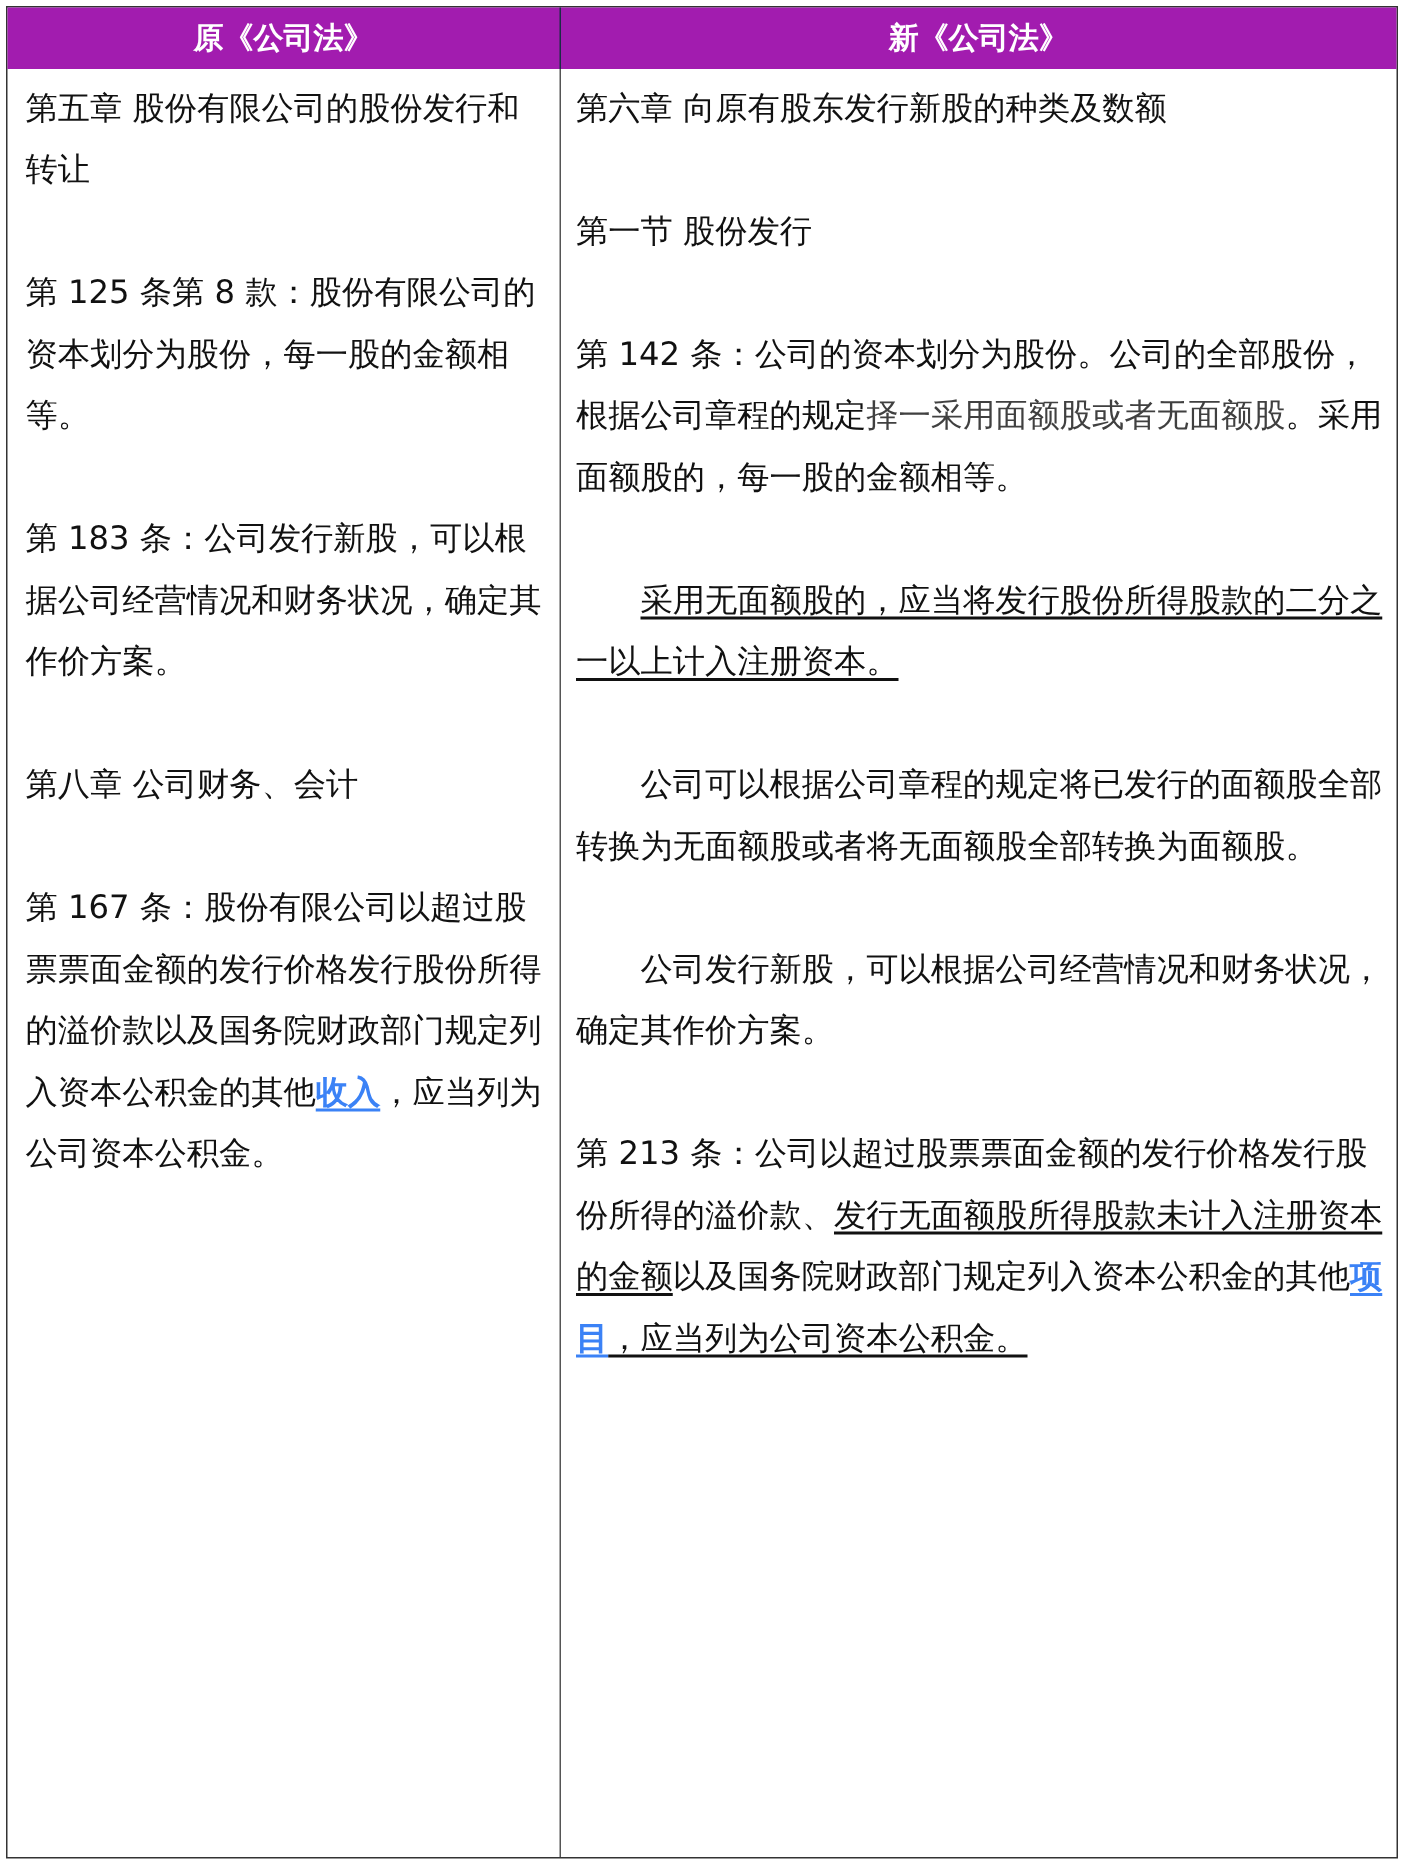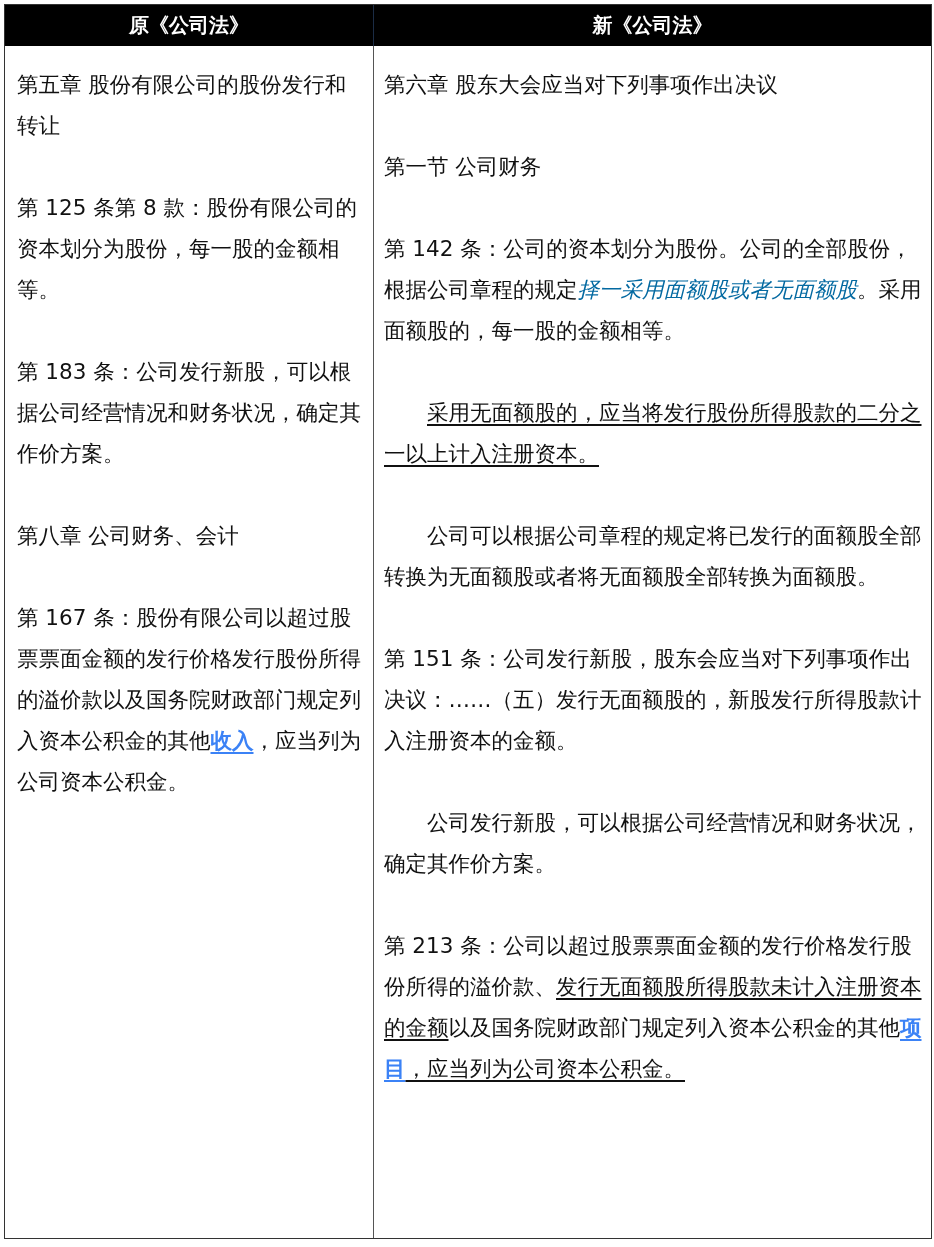--- a/index.html
+++ b/index.html
@@ -1,51 +1,50 @@
 <!DOCTYPE html>
 <html><head>
 <meta charset="utf-8">
 <style>
   html, body { margin: 0; padding: 0; background: #ffffff; }
   body { width: 934px; height: 1247px; overflow: hidden; font-family: "DejaVu Sans", "Liberation Sans", sans-serif; color: #111; }
   .tbl { position: absolute; left: 4px; top: 4px; width: 926px; border: 1.5px solid #333; border-collapse: collapse; }
-  .hdr { display: flex; height: 41px; background: #000000; color: #fff; font-weight: bold; font-size: 20px; }
+  .hdr { display: flex; height: 41px; background: #a21caf; color: #fff; font-weight: bold; font-size: 20px; }
   .hdr div { display: flex; align-items: center; justify-content: center; }
   .hdr .l { width: 368px; border-right: 1.5px solid #1b2c45; }
   .hdr .r { flex: 1; }
   .body { display: flex; height: 1192px; }
   .col { box-sizing: border-box; padding: 6px 10px 0 12px; font-size: 21.5px; line-height: 41px; }
   .col.l { width: 369px; border-right: 1.5px solid #555; }
   .col.r { flex: 1; padding-left: 10px; padding-right: 8px; }
-  .p { margin: 12px 0 41px 0; }
+  .p { margin: 0 0 41px 0; }
   .ind { text-indent: 2em; }
-  .red { color: #0369a1; font-style: italic; }
+  .red { color: #404040; }
   .u { text-decoration: underline; text-underline-offset: 4px; }
   .blue { color: #3b82f6; font-weight: bold; text-decoration: underline; text-underline-offset: 4px; }
 </style>
 </head>
 <body>
 
 <div class="tbl">
   <div class="hdr">
     <div class="l">原《公司法》</div>
     <div class="r">新《公司法》</div>
   </div>
   <div class="body">
     <div class="col l">
       <p class="p">第五章  股份有限公司的股份发行和转让</p>
       <p class="p">第 125 条第 8 款：股份有限公司的资本划分为股份，每一股的金额相等。</p>
       <p class="p">第 183 条：公司发行新股，可以根据公司经营情况和财务状况，确定其作价方案。</p>
       <p class="p">第八章  公司财务、会计</p>
       <p class="p"><span>第 167 条：股份有限公司以超过股票票面金额的发行价格发行股份所得的溢价款以及国务院财政部门规定列入资本公积金的其他</span><span class="blue">收入</span><span>，应当列为公司资本公积金。</span></p>
     </div>
     <div class="col r">
-      <p class="p">第六章  股东大会应当对下列事项作出决议</p>
-      <p class="p">第一节  公司财务</p>
+      <p class="p">第六章  向原有股东发行新股的种类及数额</p>
+      <p class="p">第一节  股份发行</p>
       <p class="p"><span>第 142 条：公司的资本划分为股份。公司的全部股份，根据公司章程的规定</span><span class="red">择一采用面额股或者无面额股</span><span>。采用面额股的，每一股的金额相等。</span></p>
       <p class="p ind"><span class="u">采用无面额股的，应当将发行股份所得股款的二分之一以上计入注册资本。</span></p>
       <p class="p ind">公司可以根据公司章程的规定将已发行的面额股全部转换为无面额股或者将无面额股全部转换为面额股。</p>
-      <p class="p">第 151 条：公司发行新股，股东会应当对下列事项作出决议：……（五）发行无面额股的，新股发行所得股款计入注册资本的金额。</p>
       <p class="p ind">公司发行新股，可以根据公司经营情况和财务状况，确定其作价方案。</p>
       <p class="p"><span>第 213 条：公司以超过股票票面金额的发行价格发行股份所得的溢价款、</span><span class="u">发行无面额股所得股款未计入注册资本的金额</span><span>以及国务院财政部门规定列入资本公积金的其他</span><span class="blue">项目</span><span class="u">，应当列为公司资本公积金。</span></p>
     </div>
   </div>
 </div>
 
 </body></html>

